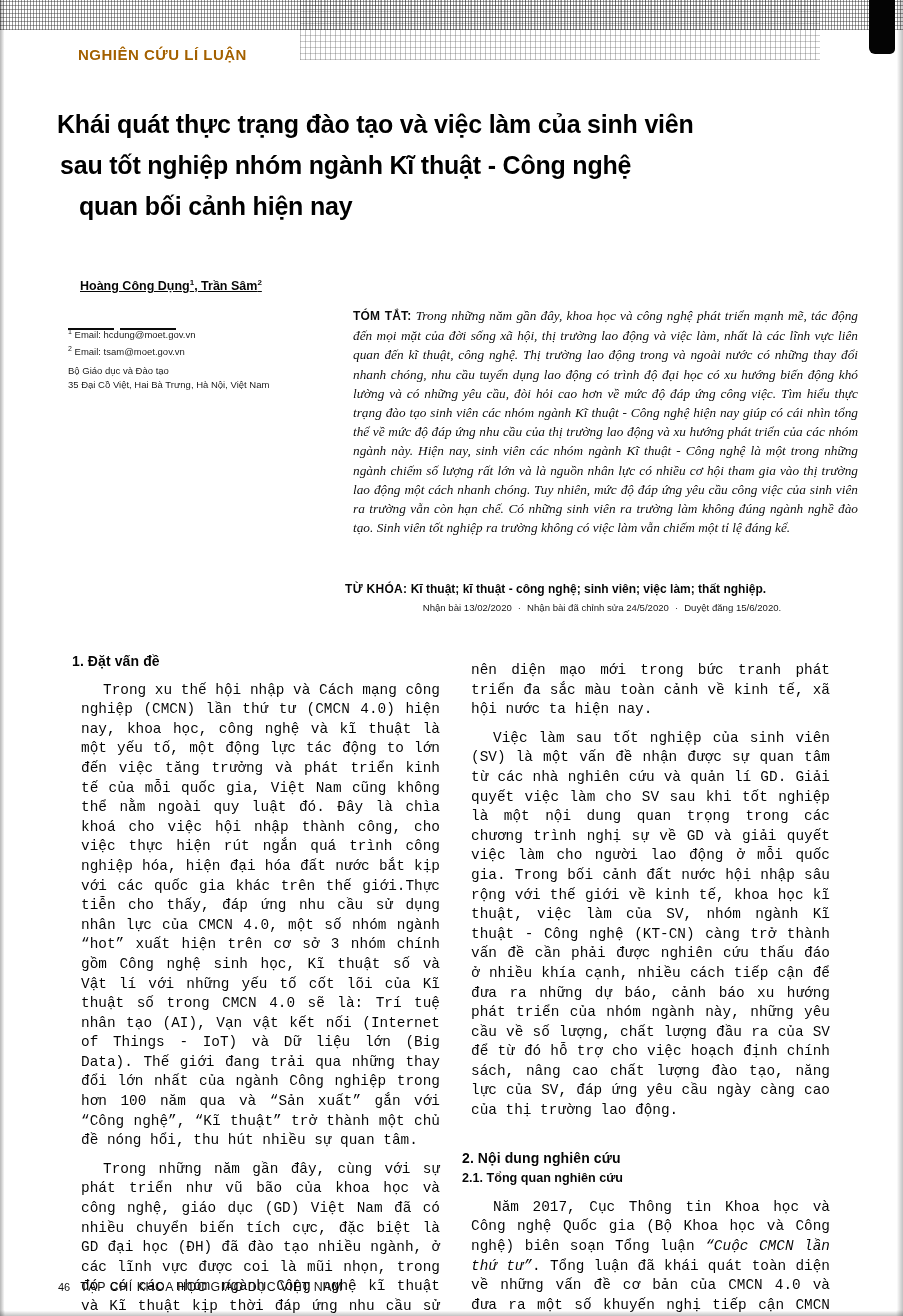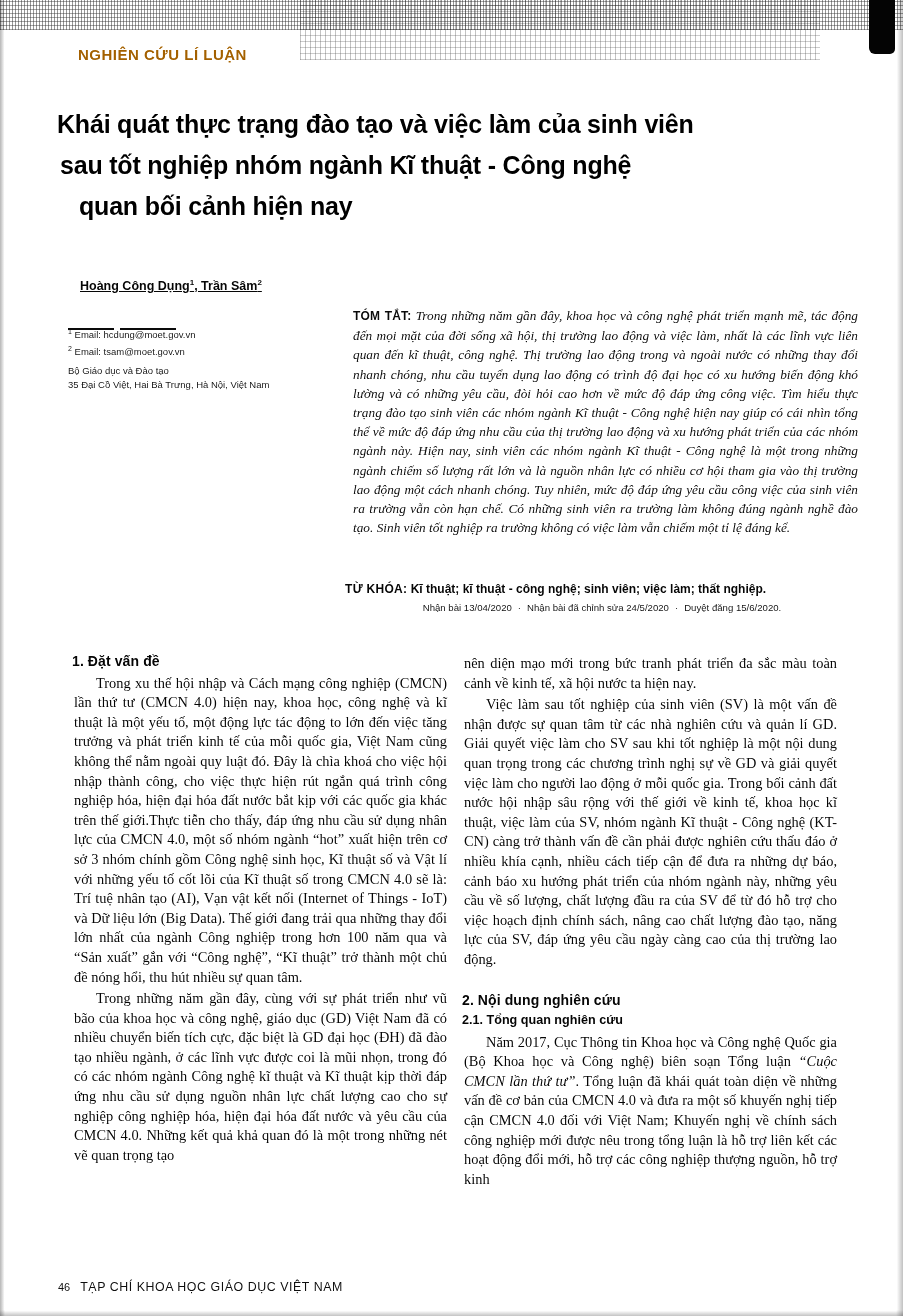--- a/index.html
+++ b/index.html
@@ -173,22 +173,23 @@
     top: 652px;
     width: 377px;
     font-size: 14.4px;
     line-height: 19.6px;
     text-align: justify;
     color: #0c0c0c;
   }
   .col-left  { left: 72px; }
   .col-right { left: 462px; }
   .col p {
-    margin: 2px;
+    margin: 9px;
     text-indent: 22px;
+    font-family: Liberation Mono, monospace;
   }
   .col p.noindent { text-indent: 0; }
   .col h2 {
     margin: 0 0 1px 0;
     font-family: "Liberation Sans", "DejaVu Sans", sans-serif;
     font-weight: bold;
     font-size: 14px;
     letter-spacing: .1px;
     text-indent: 0;
   }
@@ -255,21 +256,21 @@
     <span class="lead">TÓM TẮT:</span>
     <span>Trong những năm gần đây, khoa học và công nghệ phát triển mạnh mẽ, tác động đến mọi mặt của đời sống xã hội, thị trường lao động và việc làm, nhất là các lĩnh vực liên quan đến kĩ thuật, công nghệ. Thị trường lao động trong và ngoài nước có những thay đổi nhanh chóng, nhu cầu tuyển dụng lao động có trình độ đại học có xu hướng biến động khó lường và có những yêu cầu, đòi hỏi cao hơn về mức độ đáp ứng công việc. Tìm hiểu thực trạng đào tạo sinh viên các nhóm ngành Kĩ thuật - Công nghệ hiện nay giúp có cái nhìn tổng thể về mức độ đáp ứng nhu cầu của thị trường lao động và xu hướng phát triển của các nhóm ngành này. Hiện nay, sinh viên các nhóm ngành Kĩ thuật - Công nghệ là một trong những ngành chiếm số lượng rất lớn và là nguồn nhân lực có nhiều cơ hội tham gia vào thị trường lao động một cách nhanh chóng. Tuy nhiên, mức độ đáp ứng yêu cầu công việc của sinh viên ra trường vẫn còn hạn chế. Có những sinh viên ra trường làm không đúng ngành nghề đào tạo. Sinh viên tốt nghiệp ra trường không có việc làm vẫn chiếm một tỉ lệ đáng kể.</span>
   </div>
 
   <div class="keywords">
     <span class="lead">TỪ KHÓA:</span>
     <span>Kĩ thuật; kĩ thuật - công nghệ; sinh viên; việc làm; thất nghiệp.</span>
   </div>
 
   <div class="dates">
-    <span>Nhận bài 13/04/2020</span><span class="sep">·</span><span>Nhận bài đã chỉnh sửa 24/5/2020</span><span class="sep">·</span><span>Duyệt đăng 15/6/2020.</span>
+    <span>Nhận bài 13/02/2020</span><span class="sep">·</span><span>Nhận bài đã chỉnh sửa 24/5/2020</span><span class="sep">·</span><span>Duyệt đăng 15/6/2020.</span>
   </div>
 
   <div class="col col-left">
     <h2>1. Đặt vấn đề</h2>
     <p>Trong xu thế hội nhập và Cách mạng công nghiệp (CMCN) lần thứ tư (CMCN 4.0) hiện nay, khoa học, công nghệ và kĩ thuật là một yếu tố, một động lực tác động to lớn đến việc tăng trưởng và phát triển kinh tế của mỗi quốc gia, Việt Nam cũng không thể nằm ngoài quy luật đó. Đây là chìa khoá cho việc hội nhập thành công, cho việc thực hiện rút ngắn quá trình công nghiệp hóa, hiện đại hóa đất nước bắt kịp với các quốc gia khác trên thế giới.Thực tiễn cho thấy, đáp ứng nhu cầu sử dụng nhân lực của CMCN 4.0, một số nhóm ngành “hot” xuất hiện trên cơ sở 3 nhóm chính gồm Công nghệ sinh học, Kĩ thuật số và Vật lí với những yếu tố cốt lõi của Kĩ thuật số trong CMCN 4.0 sẽ là: Trí tuệ nhân tạo (AI), Vạn vật kết nối (Internet of Things - IoT) và Dữ liệu lớn (Big Data). Thế giới đang trải qua những thay đổi lớn nhất của ngành Công nghiệp trong hơn 100 năm qua và “Sản xuất” gắn với “Công nghệ”, “Kĩ thuật” trở thành một chủ đề nóng hổi, thu hút nhiều sự quan tâm.</p>
     <p>Trong những năm gần đây, cùng với sự phát triển như vũ bão của khoa học và công nghệ, giáo dục (GD) Việt Nam đã có nhiều chuyển biến tích cực, đặc biệt là GD đại học (ĐH) đã đào tạo nhiều ngành, ở các lĩnh vực được coi là mũi nhọn, trong đó có các nhóm ngành Công nghệ kĩ thuật và Kĩ thuật kịp thời đáp ứng nhu cầu sử dụng nguồn nhân lực chất lượng cao cho sự nghiệp công nghiệp hóa, hiện đại hóa đất nước và yêu cầu của CMCN 4.0. Những kết quả khả quan đó là một trong những nét vẽ quan trọng tạo</p>
   </div>
 
   <div class="col col-right">
     <p class="noindent">nên diện mạo mới trong bức tranh phát triển đa sắc màu toàn cảnh về kinh tế, xã hội nước ta hiện nay.</p>

